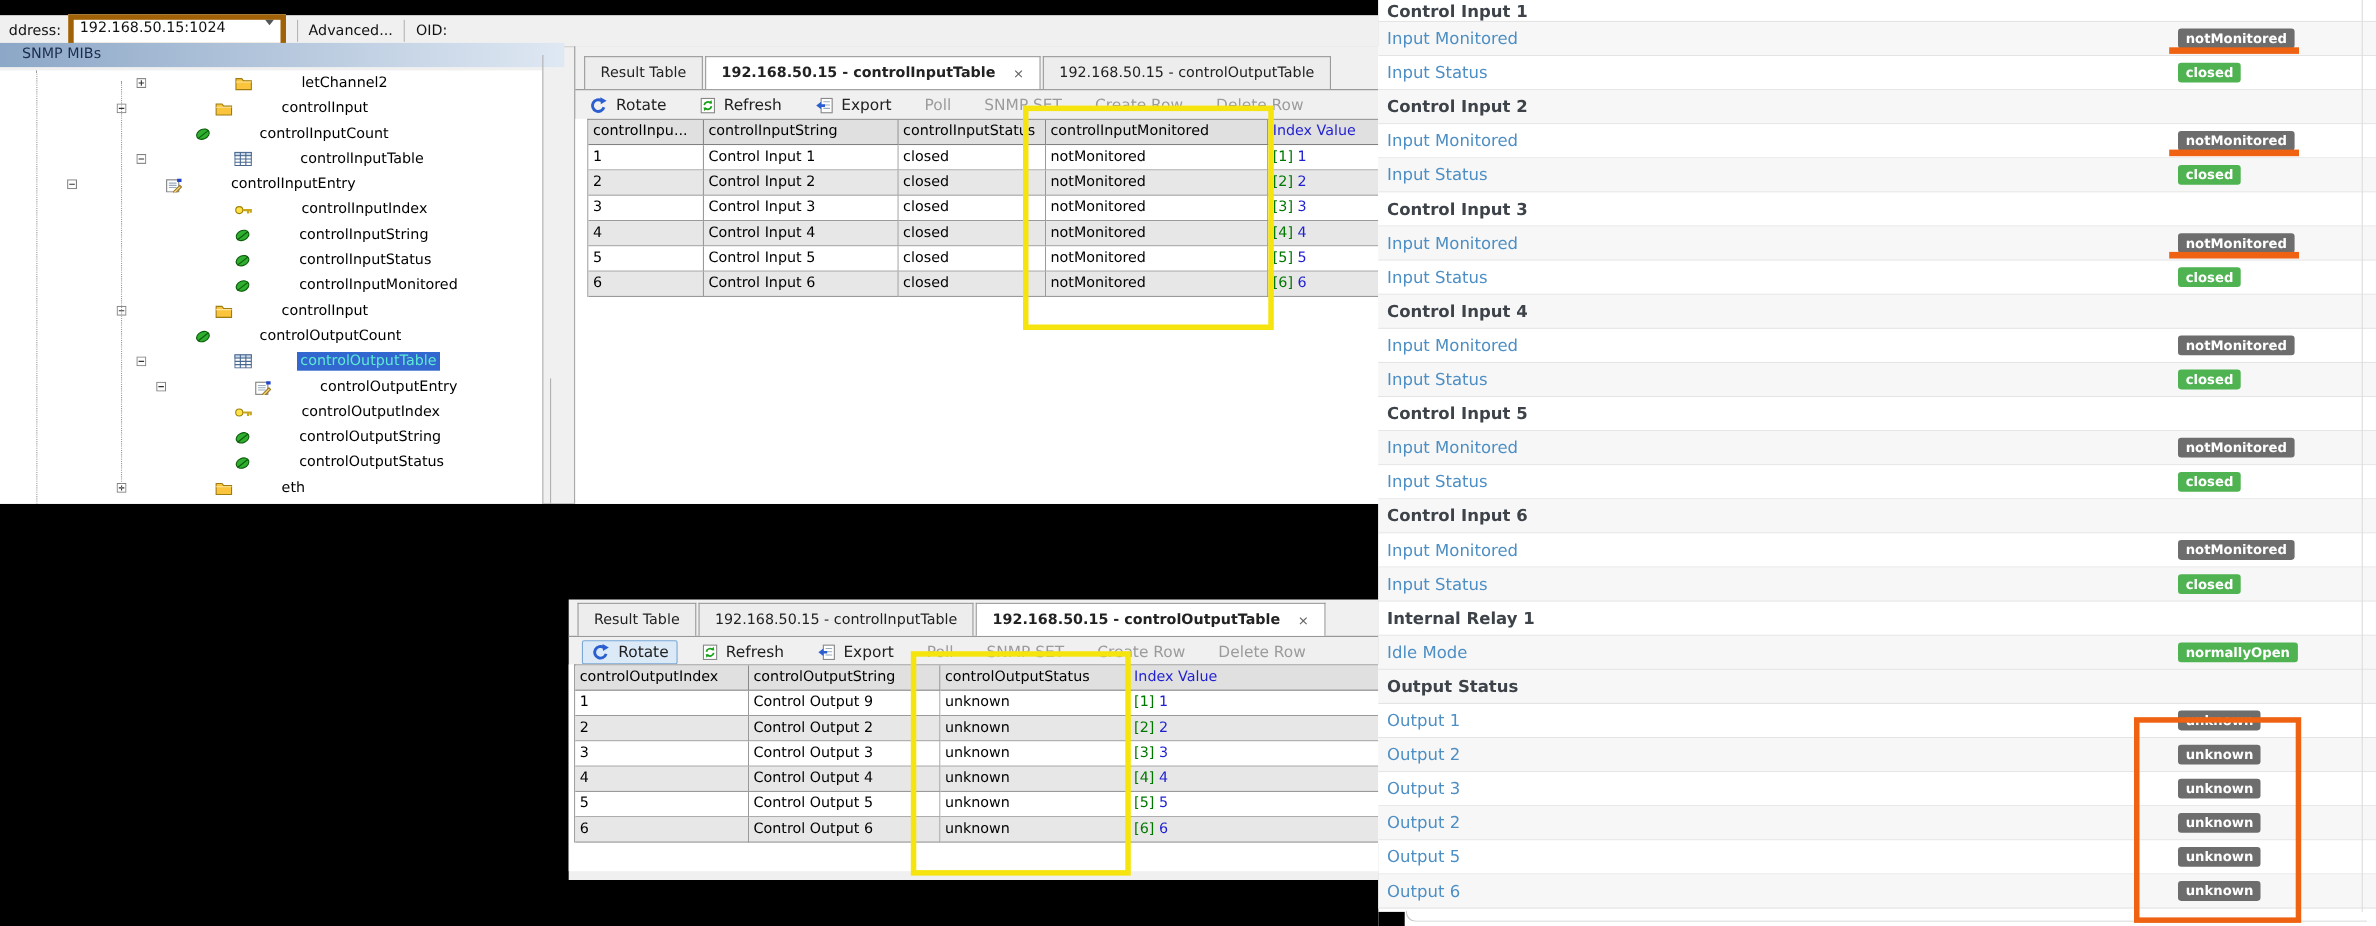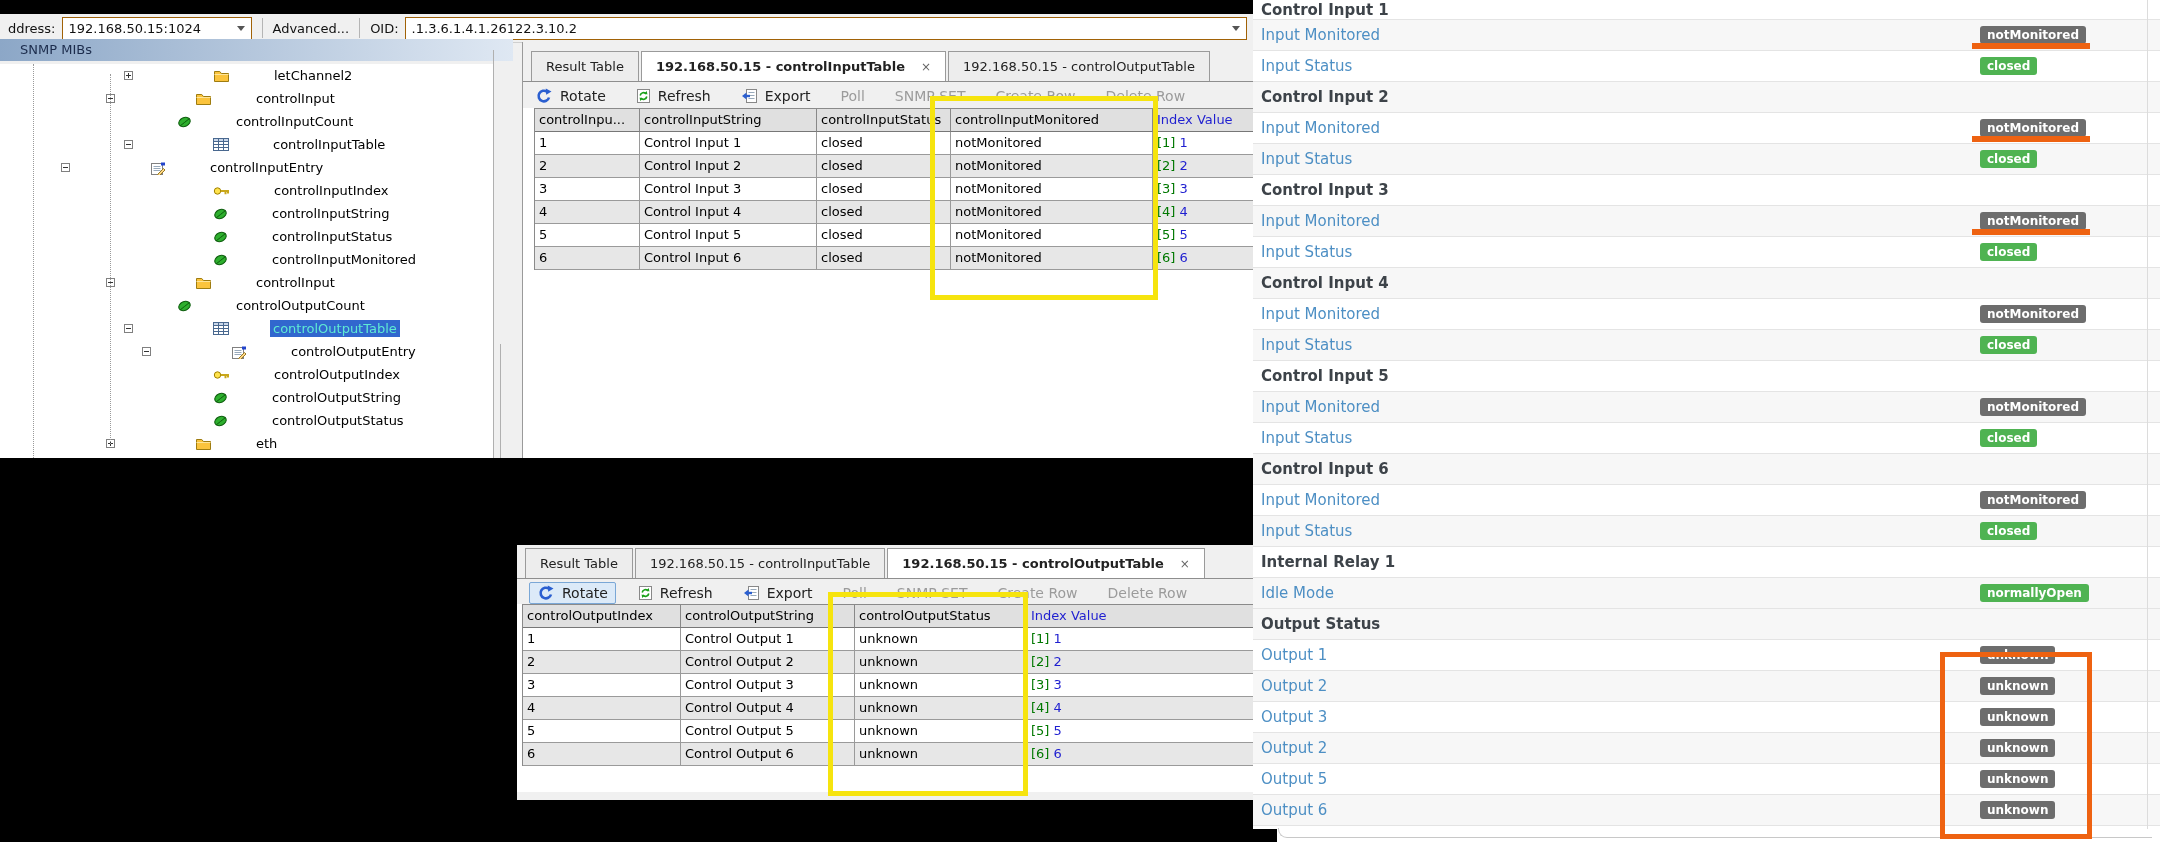--- a/index.html
+++ b/index.html
@@ -7,21 +7,21 @@
        font-family:"DejaVu Sans","Liberation Sans",sans-serif;}
   .abs{position:absolute;}
 
   
   #top-strip{left:0;top:0;width:1253px;height:14px;background:#000;}
   #left-window{left:0;top:14px;width:1253px;height:444px;background:#f0f0f0;}
 
   #addr-bar{left:0;top:0;width:1253px;height:28px;display:flex;align-items:center;
             background:#f0f0f0;border-bottom:1px solid #cfcfcf;font-size:13px;color:#111;}
   .vsep{width:1px;height:20px;background:#b5b5b5;margin:0 10px;}
-  .combo{height:21px;background:#fff;border:1px solid #a16207;display:flex;align-items:center;
+  .combo{height:21px;background:#fff;border:5px solid #a16207;display:flex;align-items:flex-start;
          padding:0 6px;gap:8px;}
   .chev{width:0;height:0;border-left:4px solid transparent;border-right:4px solid transparent;
         border-top:5px solid #555;}
   #oid-input{flex:1;margin-right:6px;justify-content:space-between;}
 
   #mib-header{left:0;top:25px;width:493px;height:22px;line-height:22px;padding-left:20px;
               background:linear-gradient(90deg,#8ca7c7,#dfe8f3);color:#1c2c4c;font-size:13px;}
   #tree-panel{left:0;top:50px;width:493px;height:394px;background:#fff;overflow:hidden;}
   .guide{border-left:1px dotted #9a9a9a;width:0;}
   .tree-item{height:23px;display:flex;align-items:center;font-size:13px;color:#000;white-space:nowrap;gap:36px;}
@@ -81,24 +81,20 @@
   <div class="abs" id="addr-bar">
     <span style="margin-left:8px;">ddress:</span>
     <div class="combo" style="width:176px;margin-left:6px;justify-content:space-between;">
       <span>192.168.50.15:1024</span>
       <span class="chev"></span>
     </div>
     <span class="vsep"></span>
     <span>Advanced...</span>
     <span class="vsep"></span>
     <span>OID:</span>
-    <div class="combo" id="oid-input" style="margin-left:6px;">
-      <span>.1.3.6.1.4.1.26122.3.10.2</span>
-      <span class="chev"></span>
-    </div>
   </div>
 
   <div class="abs" id="mib-header">SNMP MIBs</div>
   <div class="abs" id="tree-panel">
     <div class="abs guide" style="left:33px;top:0;height:394px;"></div>
     <div class="abs guide" style="left:110px;top:10px;height:370px;"></div>
     <div id="tree-items">
         <div class="tree-item" style="padding-left: 124px;">
           <span class="tw">
             <svg width="9" height="9">
@@ -520,21 +516,21 @@
   <div class="abs whitefill" style="left:0;top:59px;width:736px;height:188px;"></div>
   <div class="abs sn-table" id="table-bottom" style="left:5px;top:59px;">
       <div class="sn-row head">
         <div class="sn-cell" style="width: 153px;">controlOutputIndex</div>
         <div class="sn-cell" style="width: 169px;">controlOutputString</div>
         <div class="sn-cell" style="width: 167px;">controlOutputStatus</div>
         <div class="sn-cell hdr-blue" style="width: 230px;">Index Value</div>
       </div>
       <div class="sn-row">
         <div class="sn-cell" style="width: 153px;">1</div>
-        <div class="sn-cell" style="width: 169px;">Control Output 1</div>
+        <div class="sn-cell" style="width: 169px;">Control Output 9</div>
         <div class="sn-cell" style="width: 167px;">unknown</div>
         <div class="sn-cell" style="width: 230px;"><span class="idx-b">[1]</span><span class="idx-n"> 1</span></div>
       </div>
       <div class="sn-row even">
         <div class="sn-cell" style="width: 153px;">2</div>
         <div class="sn-cell" style="width: 169px;">Control Output 2</div>
         <div class="sn-cell" style="width: 167px;">unknown</div>
         <div class="sn-cell" style="width: 230px;"><span class="idx-b">[2]</span><span class="idx-n"> 2</span></div>
       </div>
       <div class="sn-row">

